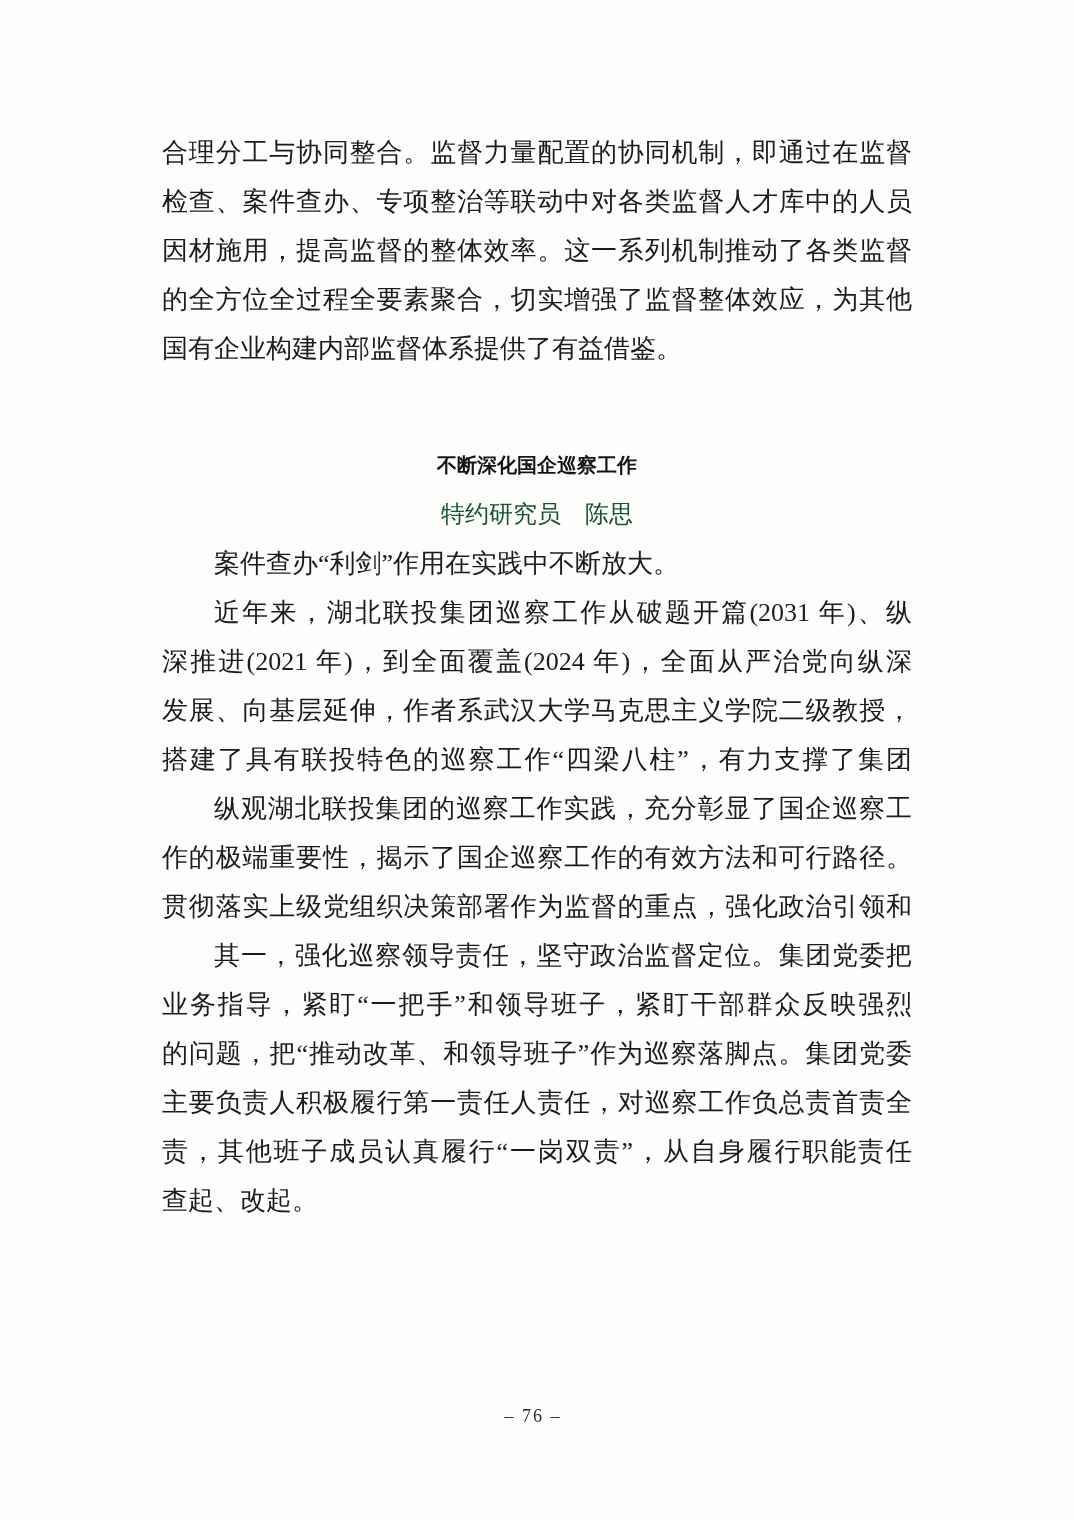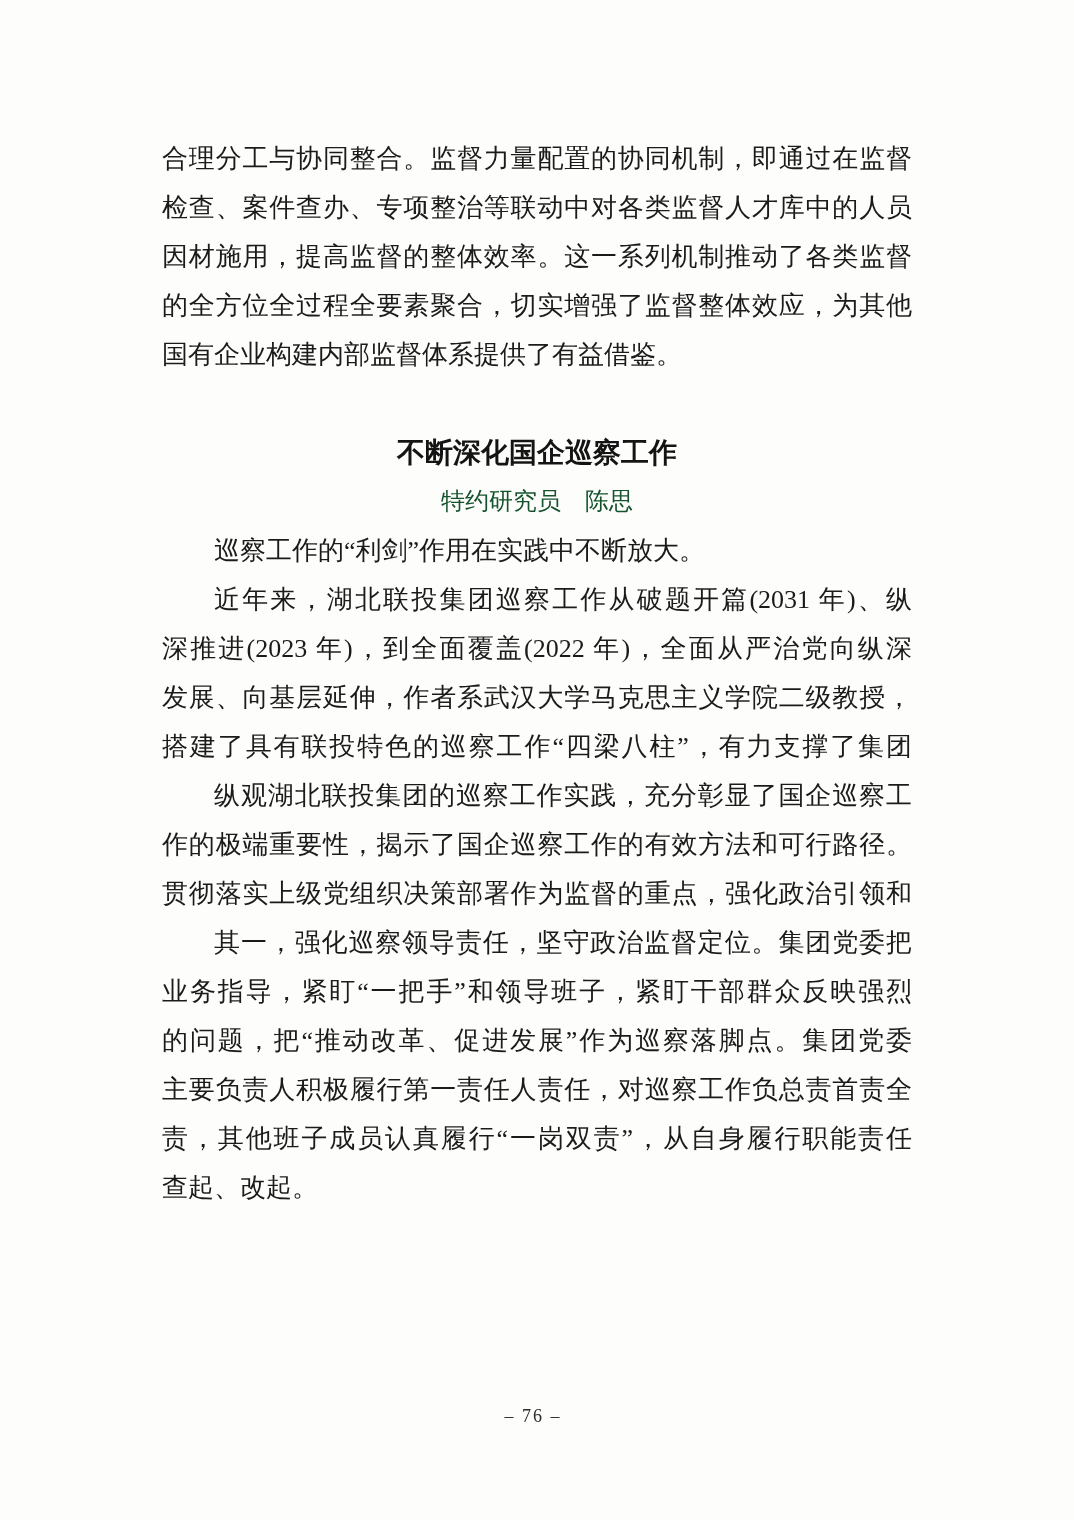--- a/index.html
+++ b/index.html
@@ -9,21 +9,21 @@
     position: relative;
     font-family: "Liberation Serif", "DejaVu Serif", serif;
   }
   .page {
     position: absolute; inset: 0;
     background: #fdfdfb;
     color: #1b1b1b;
   }
   .content {
     position: absolute;
-    left: 162px; top: 134px;
+    left: 162px; top: 128px;
     width: 750px;
     font-size: 26px;
     line-height: 49px;
   }
   .line {
     height: 49px;
     text-align: left;
   }
   
   .line.j {
@@ -31,22 +31,23 @@
     text-align-last: justify;
     text-justify: inter-character;
   }
   .line.ind { text-indent: 2em; }
   .blank-line { height: 49px; }
   .heading {
     height: 49px; line-height: 49px;
     text-align: center;
     font-family: "Liberation Sans", "DejaVu Sans", sans-serif;
     font-weight: 700;
-    font-size: 28px;
+    font-size: 20px;
     color: #141414;
+    margin-top: 19px;
   }
   .byline {
     height: 49px; line-height: 49px;
     text-align: center;
     font-size: 24px;
     color: #14532d;
   }
   .footer {
     position: absolute;
     left: 0; right: 8px; top: 1406px;
@@ -71,40 +72,40 @@
     </div>
 
 
     <div class="blank-line"></div>
 
     <div class="heading">不断深化国企巡察工作</div>
 
     <div class="byline">特约研究员　陈思</div>
 
     <div>
-      <div class="line ind">巡察工作的“利剑”作用在实践中不断放大。</div>
+      <div class="line ind">案件查办“利剑”作用在实践中不断放大。</div>
     </div>
 
     <div>
       <div class="line j ind">近年来，湖北联投集团巡察工作从破题开篇(2031 年)、纵</div>
-      <div class="line j">深推进(2023 年)，到全面覆盖(2022 年)，全面从严治党向纵深</div>
+      <div class="line j">深推进(2021 年)，到全面覆盖(2024 年)，全面从严治党向纵深</div>
       <div class="line j">发展、向基层延伸，作者系武汉大学马克思主义学院二级教授，</div>
       <div class="line j">搭建了具有联投特色的巡察工作“四梁八柱”，有力支撑了集团</div>
     </div>
 
     <div>
       <div class="line j ind">纵观湖北联投集团的巡察工作实践，充分彰显了国企巡察工</div>
       <div class="line j">作的极端重要性，揭示了国企巡察工作的有效方法和可行路径。</div>
     </div>
 
     <div>
       <div class="line j">贯彻落实上级党组织决策部署作为监督的重点，强化政治引领和</div>
       <div class="line j ind">其一，强化巡察领导责任，坚守政治监督定位。集团党委把</div>
       <div class="line j">业务指导，紧盯“一把手”和领导班子，紧盯干部群众反映强烈</div>
-      <div class="line j">的问题，把“推动改革、促进发展”作为巡察落脚点。集团党委</div>
+      <div class="line j">的问题，把“推动改革、和领导班子”作为巡察落脚点。集团党委</div>
       <div class="line j">主要负责人积极履行第一责任人责任，对巡察工作负总责首责全</div>
       <div class="line j">责，其他班子成员认真履行“一岗双责”，从自身履行职能责任</div>
       <div class="line">查起、改起。</div>
     </div>
 
   </div>
 
   <div class="footer">
     <span>– 76 –</span>
   </div>

